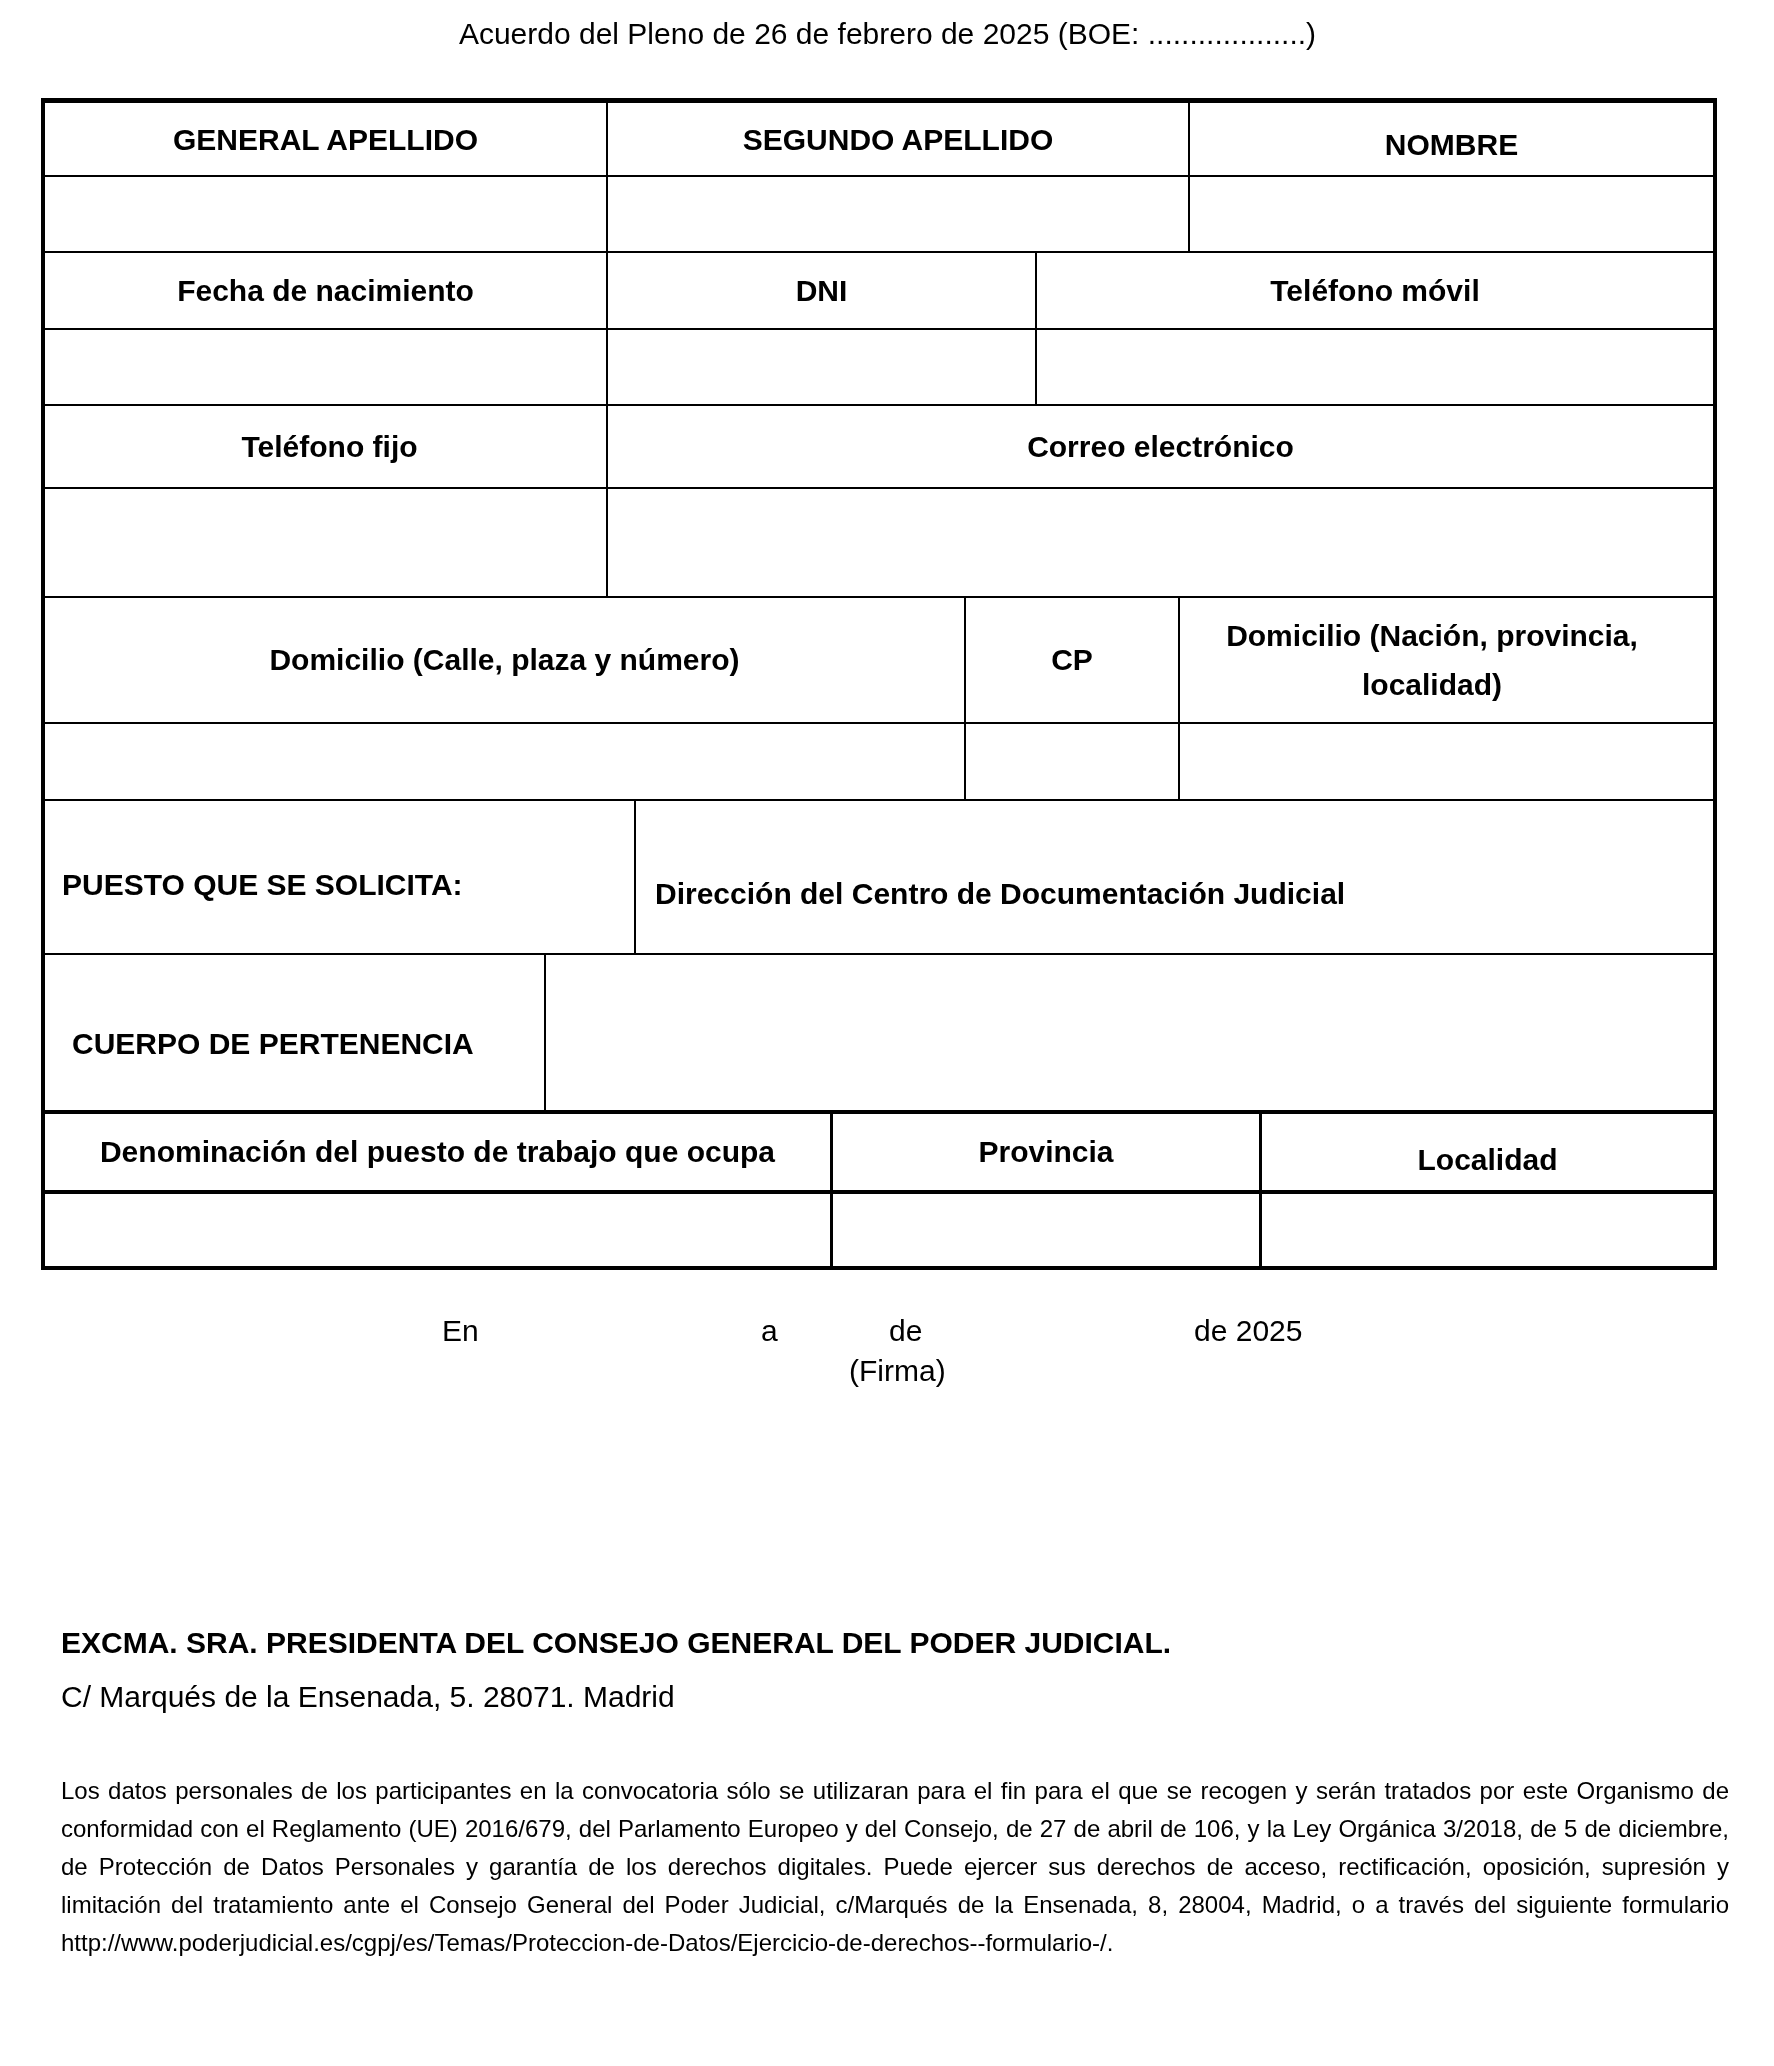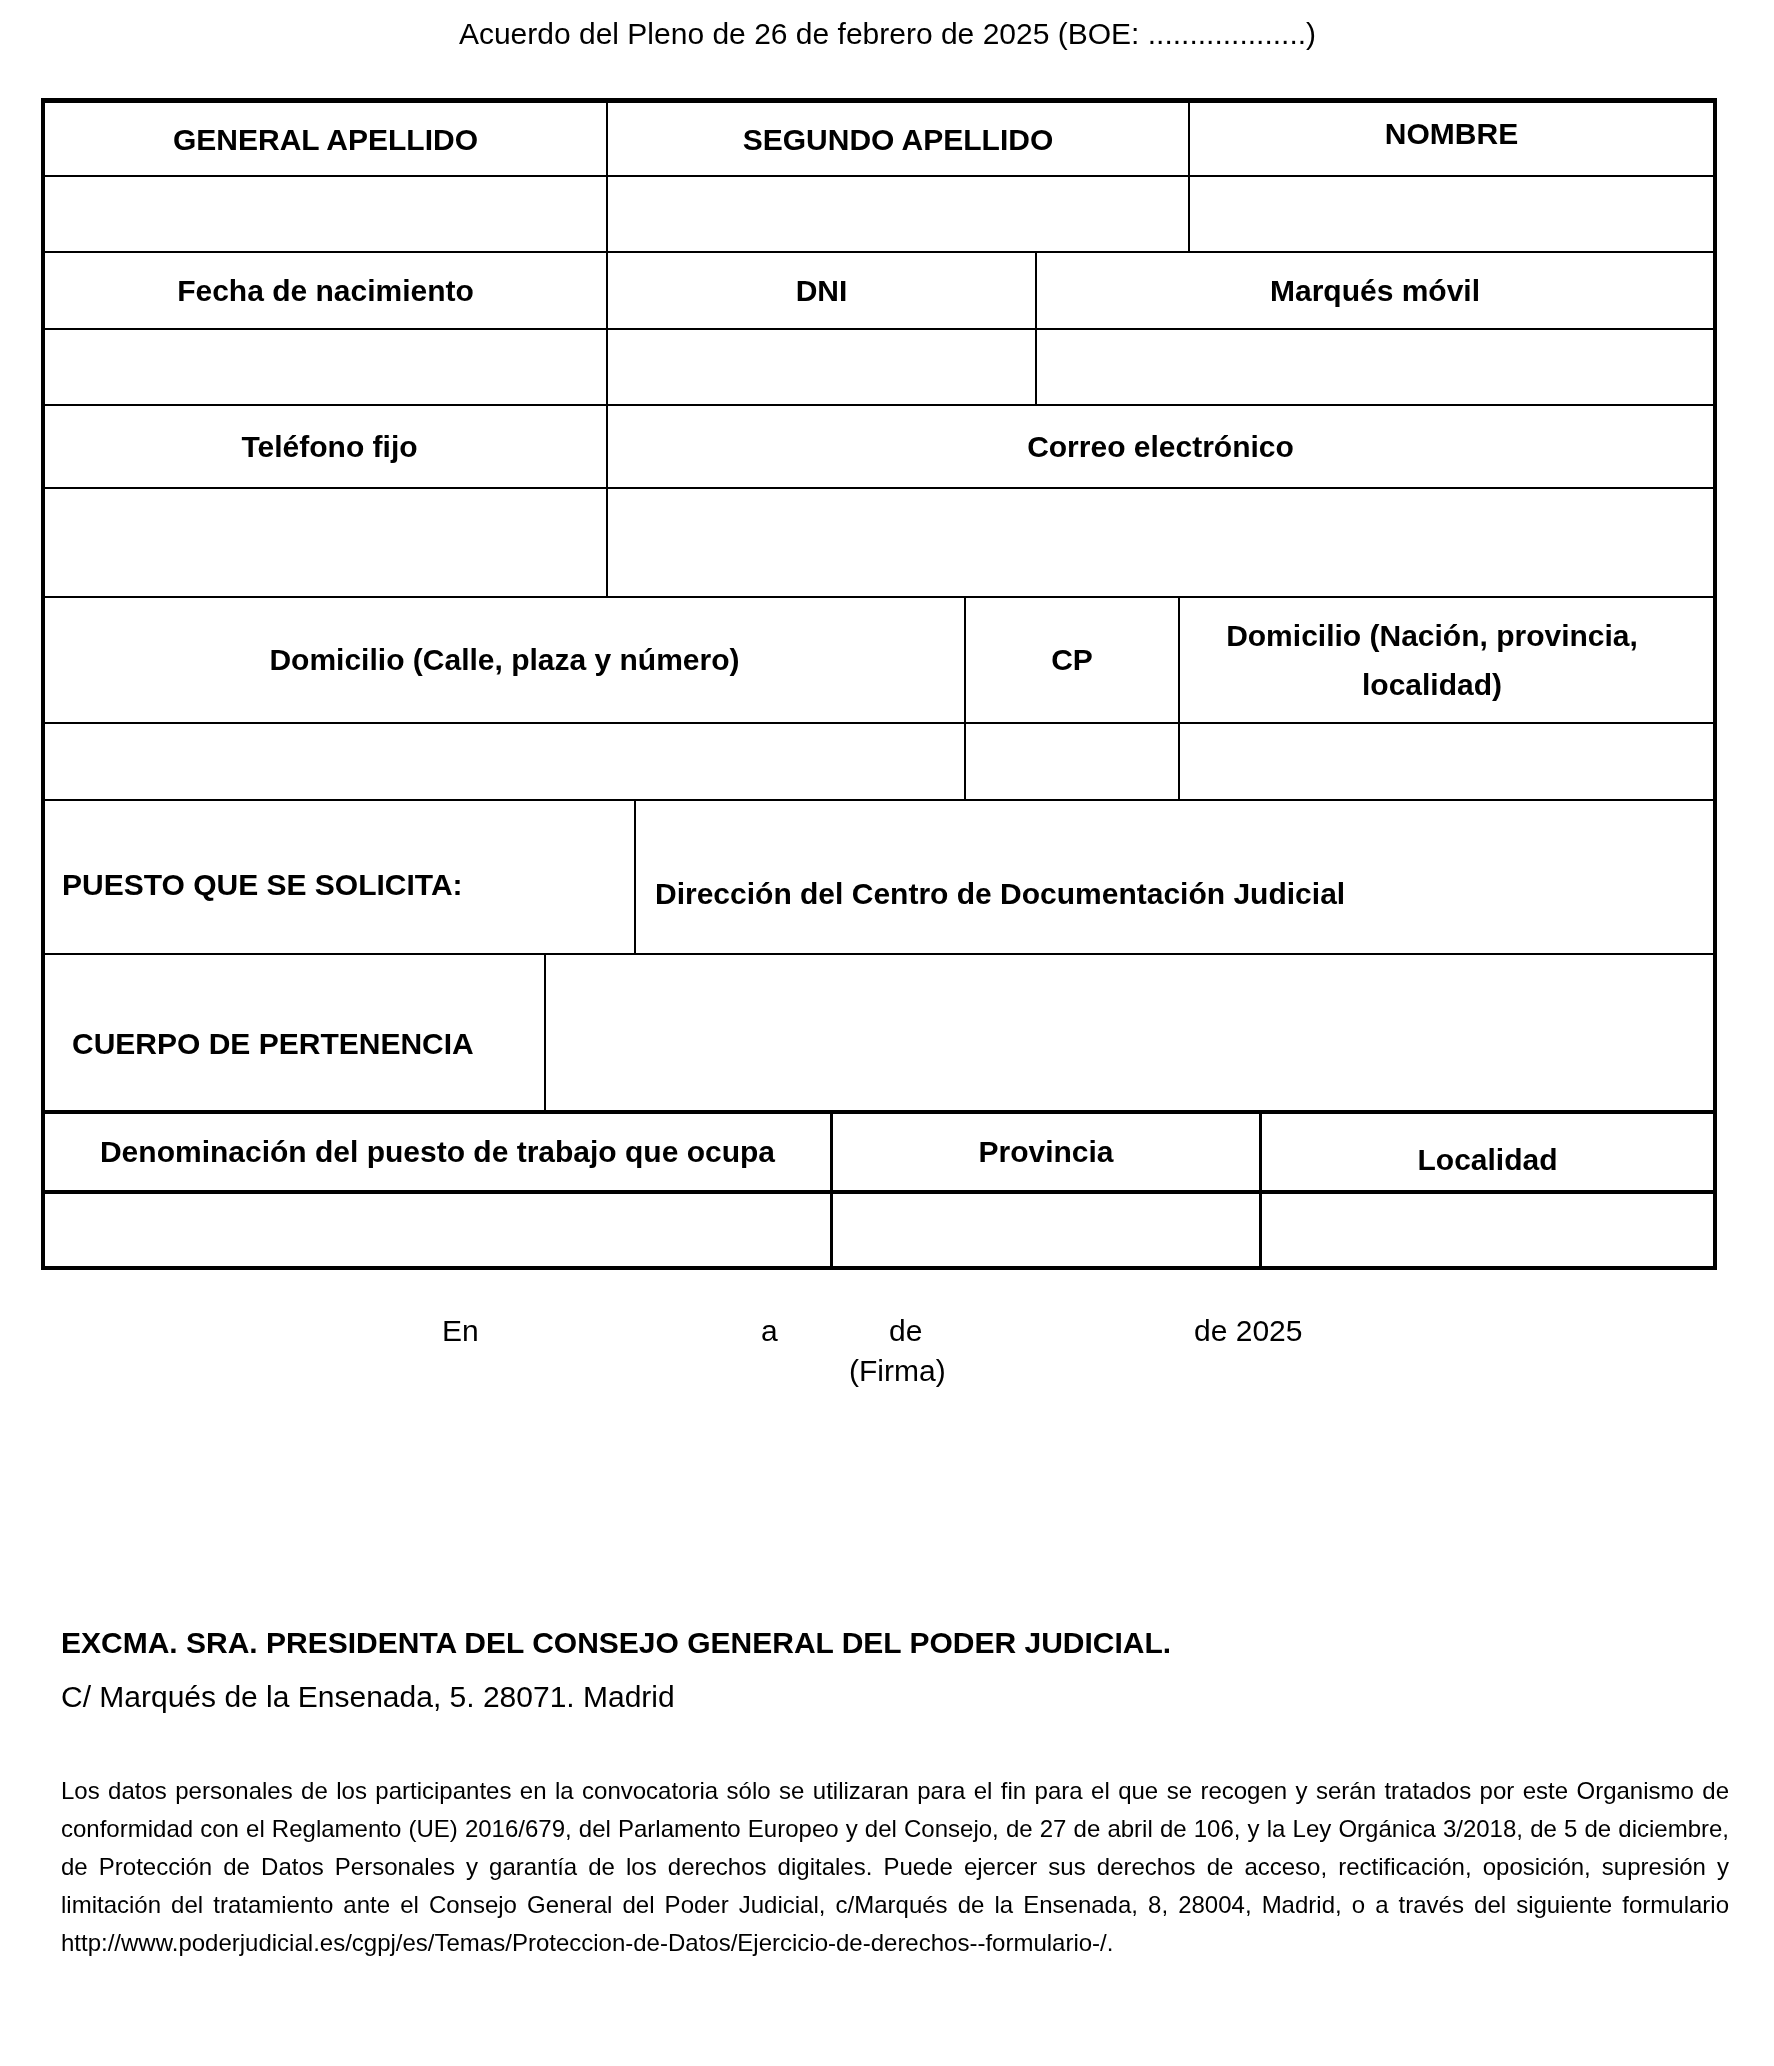--- a/index.html
+++ b/index.html
@@ -45,28 +45,28 @@
 <div class="vl" style="left:606px;top:405px;height:192px"></div>
 <div class="vl" style="left:964px;top:597px;height:203px"></div>
 <div class="vl" style="left:1178px;top:597px;height:203px"></div>
 <div class="vl" style="left:634px;top:800px;height:154px"></div>
 <div class="vl" style="left:544px;top:954px;height:157px"></div>
 <div class="vl thick" style="left:830px;top:1111px;height:159px"></div>
 <div class="vl thick" style="left:1259px;top:1111px;height:159px"></div>
 
 <div class="cell" style="left:45px;top:103px;width:561px;height:73px">GENERAL APELLIDO</div>
 <div class="cell" style="left:608px;top:103px;width:580px;height:73px">SEGUNDO APELLIDO</div>
-<div class="cell" style="left:1190px;top:103px;width:523px;height:62px">NOMBRE</div>
+<div class="cell" style="left:1190px;top:114px;width:523px;height:62px">NOMBRE</div>
 <div class="field" style="left:45px;top:177px;width:561px;height:74px"></div>
 <div class="field" style="left:608px;top:177px;width:580px;height:74px"></div>
 <div class="field" style="left:1190px;top:177px;width:523px;height:74px"></div>
 
 <div class="cell" style="left:45px;top:253px;width:561px;height:75px">Fecha de nacimiento</div>
 <div class="cell" style="left:608px;top:253px;width:427px;height:75px">DNI</div>
-<div class="cell" style="left:1037px;top:253px;width:676px;height:75px">Marqués móvil</div>
+<div class="cell" style="left:1037px;top:253px;width:676px;height:75px">Teléfono móvil</div>
 <div class="field" style="left:45px;top:330px;width:561px;height:74px"></div>
 <div class="field" style="left:608px;top:330px;width:427px;height:74px"></div>
 <div class="field" style="left:1037px;top:330px;width:676px;height:74px"></div>
 
 <div class="cell" style="left:45px;top:406px;width:569px;height:81px">Teléfono fijo</div>
 <div class="cell" style="left:608px;top:406px;width:1105px;height:81px">Correo electrónico</div>
 <div class="field" style="left:45px;top:488px;width:561px;height:108px"></div>
 <div class="field" style="left:608px;top:488px;width:1105px;height:108px"></div>
 
 <div class="cell" style="left:45px;top:598px;width:919px;height:124px">Domicilio (Calle, plaza y número)</div>

